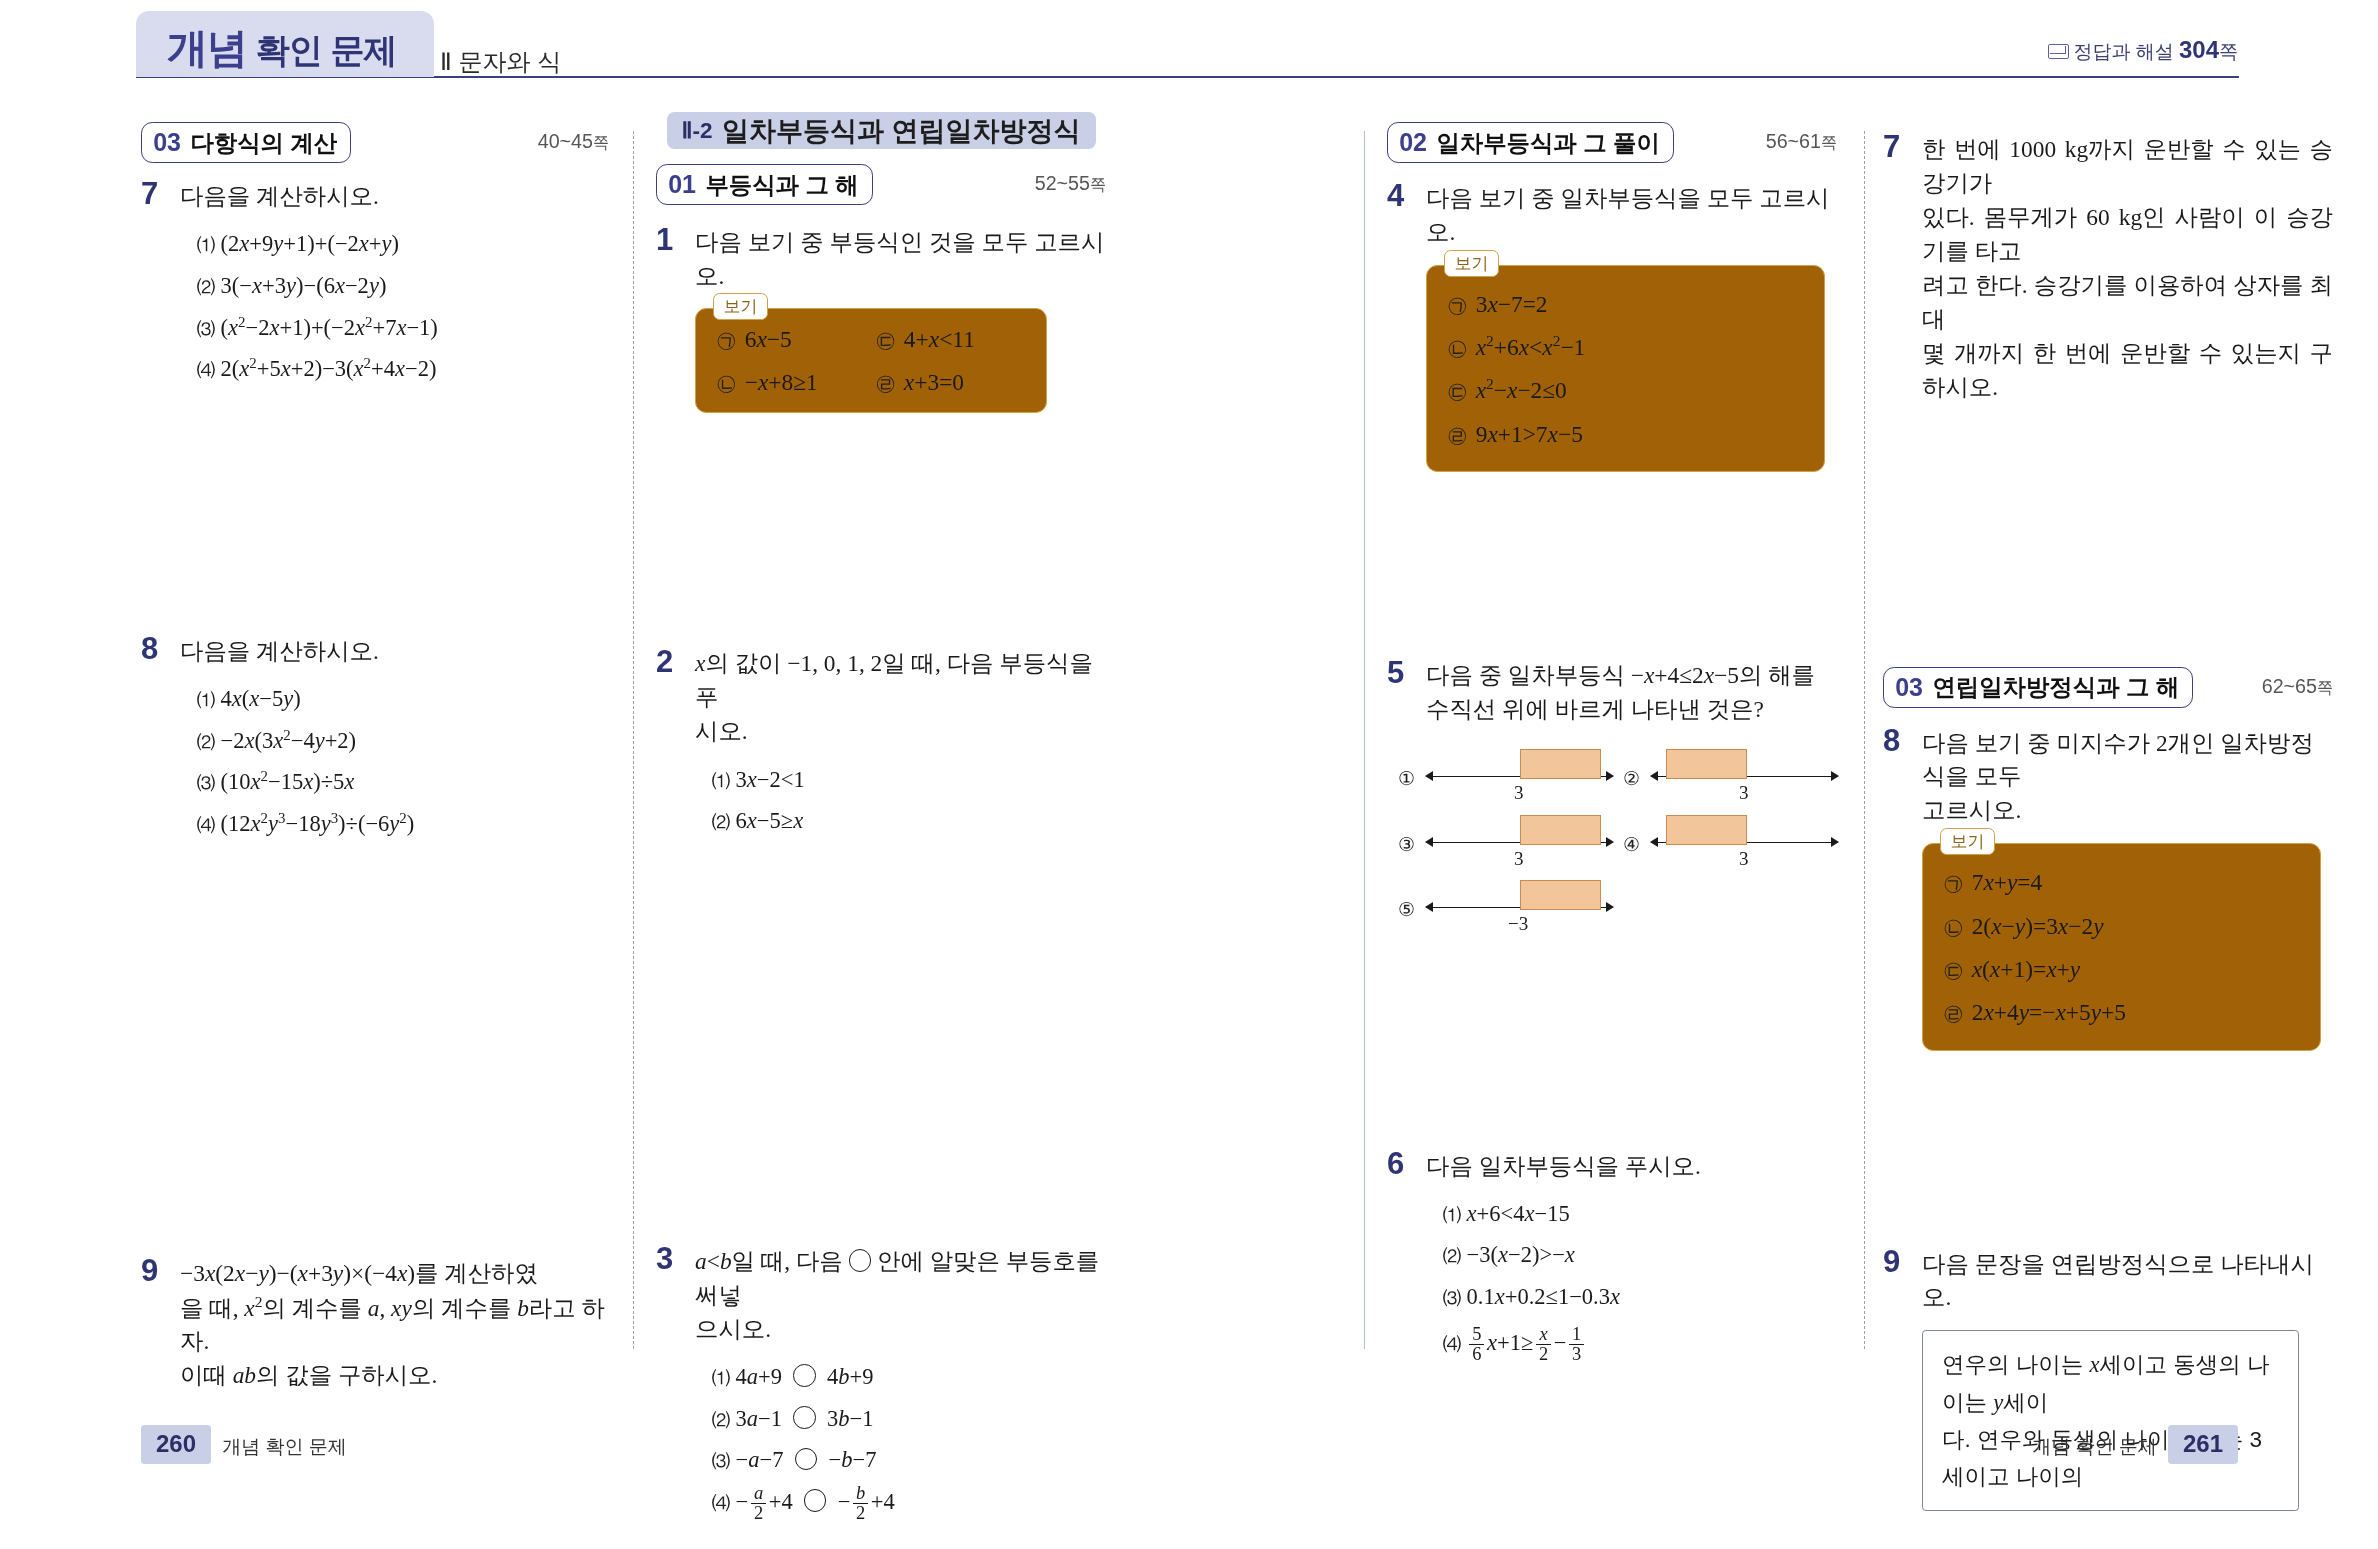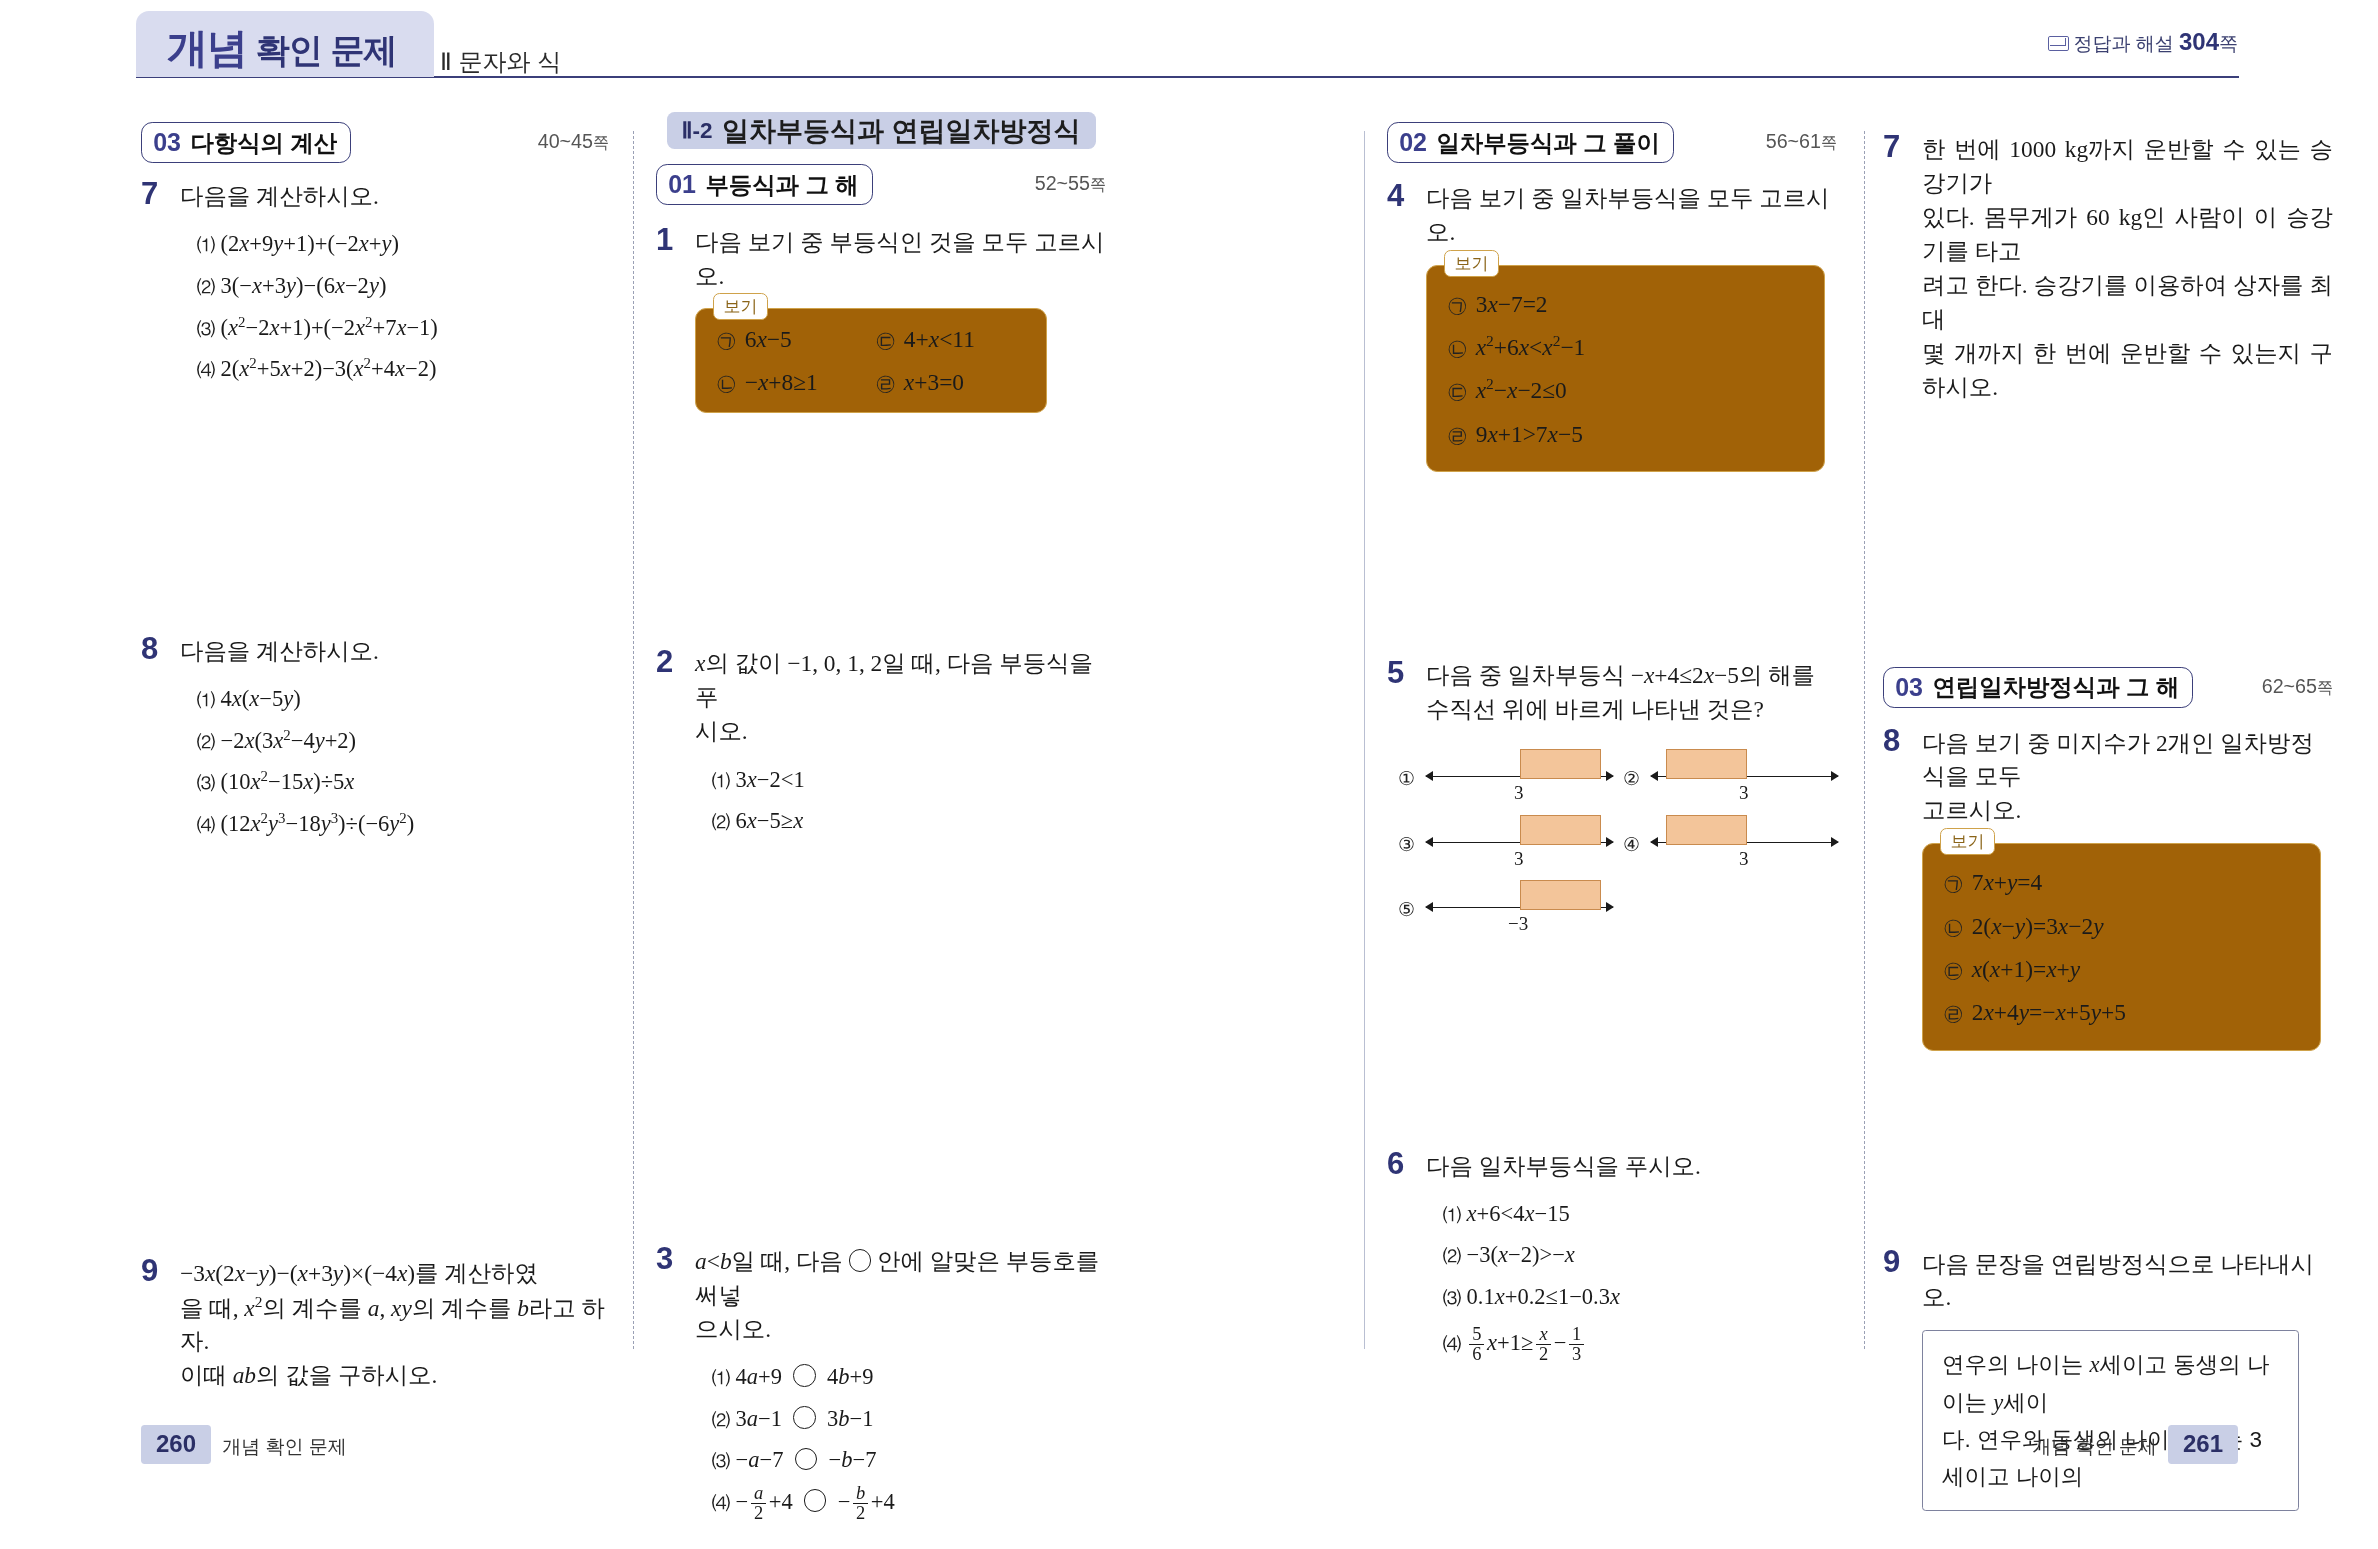--- a/index.html
+++ b/index.html
@@ -6,21 +6,21 @@
   body{width:2379px;height:1550px;font-family:"Liberation Serif",serif;color:#1a1a1a;}
   .page{position:relative;width:2379px;height:1550px;overflow:hidden;background:#fff;}
 
   
   .hdr{position:absolute;left:0;top:0;width:2379px;height:92px;}
   .hdr-bar{position:absolute;left:136px;top:9.4px;width:2103px;height:67px;border-bottom:2.8px solid #3b3f7a;}
   .hdr-tab{position:absolute;left:136px;top:11.2px;width:298px;height:66px;background:#d9dcef;border-top-left-radius:13px;border-top-right-radius:13px;}
   .hdr-title{position:absolute;left:167px;top:20.6px;font-family:"Liberation Sans",sans-serif;font-weight:bold;font-size:34px;color:#2f3475;letter-spacing:-0.9px;}
   .hdr-title .big{font-size:41px;color:#3b3f8c;}
   .hdr-sub{position:absolute;left:440px;top:34px;font-family:"Liberation Sans",sans-serif;font-size:24px;color:#2a2a2a;margin-top:12px;}
-  .hdr-ans{position:absolute;right:141px;top:28px;font-family:"Liberation Sans",sans-serif;font-size:19px;color:#3b4070;}
+  .hdr-ans{position:absolute;right:141px;top:36px;font-family:"Liberation Sans",sans-serif;font-size:19px;color:#3b4070;}
   .hdr-ans .pg{font-weight:bold;font-size:24px;color:#2f3475;}
   .env-ico{display:inline-block;width:19px;height:13px;border:1.5px solid #5a5fa0;border-radius:1.9px;position:relative;top:0.9px;margin-right:4.7px;}
   .env-ico:after{content:"";position:absolute;left:0.9px;top:0.9px;width:15px;height:7.5px;border-bottom:1.3px solid #5a5fa0;border-right:1.3px solid #5a5fa0;transform:skewX(0deg);}
 
   
   .col{position:absolute;top:122px;width:468px;}
   .c1{left:141px;width:468px;}
   .c2{left:656px;width:450px;}
   .c3{left:1387px;width:450px;}
   .c4{left:1883px;width:450px;}

